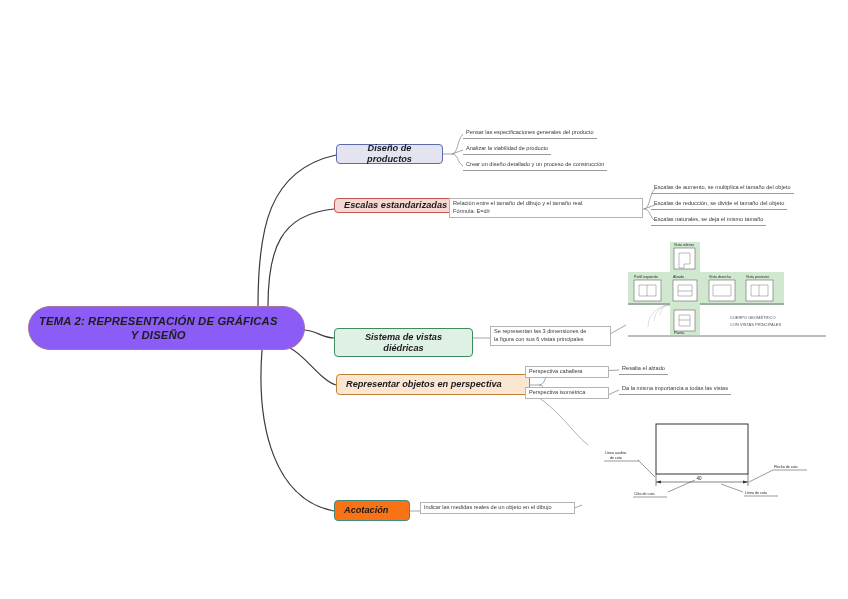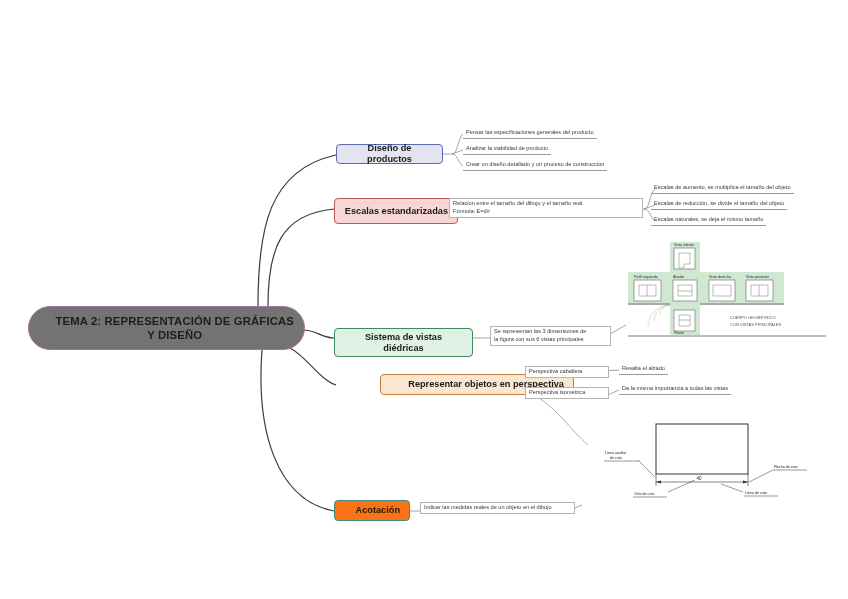--- a/index.html
+++ b/index.html
@@ -18,33 +18,34 @@
     position: absolute;
     inset: 0;
     width: 848px;
     height: 599px;
   }
   .node {
     position: absolute;
     box-sizing: border-box;
     display: flex;
     align-items: center;
-    justify-content: flex-end;
+    justify-content: flex-start;
     text-align: center;
     z-index: 5;
+    font-style: italic;
   }
   
   #central {
     left: 28px;
     top: 306px;
     width: 277px;
     height: 44px;
     border: 1.3px solid #a9739b;
     border-radius: 26px;
-    background: #737373;
+    background: #8b5cf6;
     color: #1d1d1d;
     font-size: 11.3px;
     font-weight: bold;
     letter-spacing: 0.15px;
     line-height: 14px;
     padding: 0 10px;
   }
   
   .topic {
     border-radius: 4px;
@@ -52,30 +53,30 @@
     font-weight: bold;
     color: #1b1b1b;
     padding: 0 9px;
     line-height: 11px;
   }
   #t-diseno {
     left: 336px; top: 144px; width: 107px; height: 20px;
     background: #e3e4f0; border: 1px solid #5b6bab;
   }
   #t-escalas {
-    left: 334px; top: 198px; width: 124px; height: 26px;
+    left: 334px; top: 198px; width: 124px; height: 15px;
     background: #f6d7d4; border: 1px solid #c0584f;
   }
   #t-vistas {
     left: 334px; top: 328px; width: 139px; height: 29px;
     background: #dff0e4; border: 1px solid #3f8b5f;
   }
   #t-perspectiva {
     left: 336px; top: 374px; width: 194px; height: 21px;
-    background: #fbe6d2; border: 1px solid #c0803a; margin-left: 44px;
+    background: #fbe6d2; border: 1px solid #c0803a;
   }
   #t-acotacion {
     left: 334px; top: 500px; width: 76px; height: 21px;
     background: #f97316; border: 1px solid #3f8b7f;
   }
   
   .leaf {
     position: absolute;
     font-size: 5.6px;
     color: #3b3b3b;

